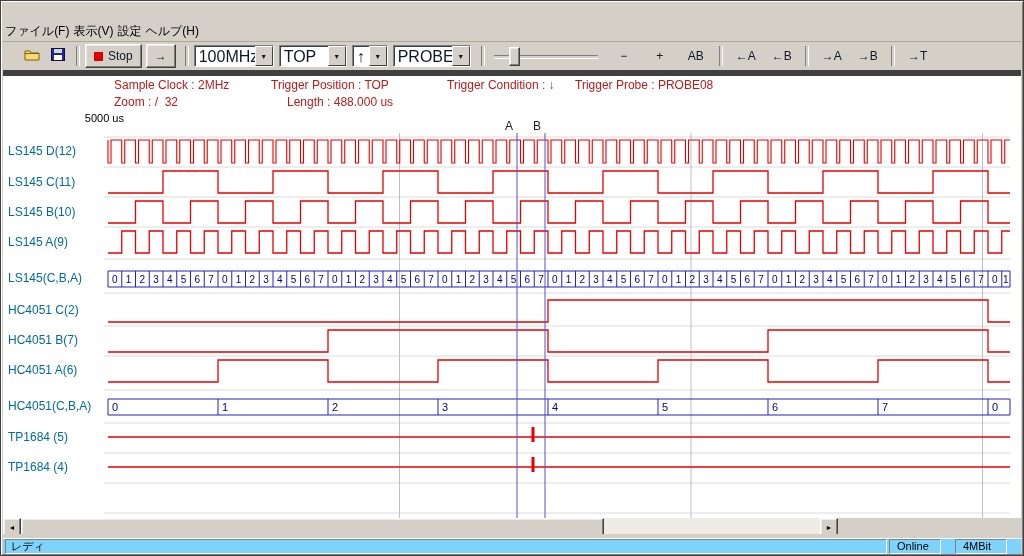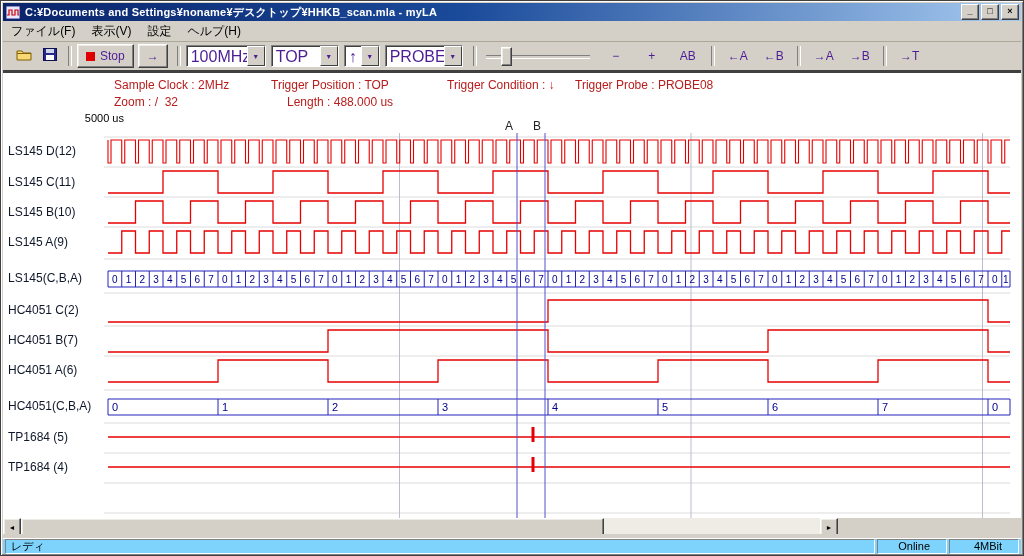--- a/index.html
+++ b/index.html
@@ -7,72 +7,58 @@
   .window{position:relative;width:1024px;height:556px;background:#d4d0c8;overflow:hidden;}
   .frame{position:absolute;inset:0;border:1px solid #404040;box-shadow:inset 1px 1px 0 #ffffff, inset -1px -1px 0 #808080, inset 2px 2px 0 #d4d0c8;pointer-events:none;z-index:60;}
   
   .titlebar{position:absolute;left:3px;top:3px;right:3px;height:18px;background:linear-gradient(90deg,#0a246a,#1a4a9a 45%,#a6caf0);display:flex;align-items:center;color:#fff;font-size:11px;z-index:10;}
   .app-icon{width:16px;height:14px;margin:0 3px;display:flex;align-items:center;}
   .title-text{flex:1;white-space:nowrap;overflow:hidden;font-weight:bold;letter-spacing:0.2px;}
   .win-btns{display:flex;padding-right:2px;}
   .win-btn{width:16px;height:14px;background:#d4d0c8;border:1px solid;border-color:#fff #404040 #404040 #fff;box-shadow:inset -1px -1px 0 #808080;font-size:9px;line-height:12px;text-align:center;color:#000;margin-left:2px;font-weight:bold;}
   
   .menubar{position:absolute;left:3px;top:21px;right:3px;height:20px;background:#d4d0c8;display:flex;align-items:center;font-size:12px;color:#000;border-bottom:1px solid #aca899;z-index:10;}
-  .menu-item{padding:2px 8px;}
-  
-  .toolbar{position:absolute;left:3px;top:42px;right:3px;height:28px;background:#d4d0c8;display:flex;align-items:center;font-size:12px;color:#4c1d95;border-bottom:3px solid #404040;z-index:10;}
+  .menu-item{padding:2px 2px;}
+  
+  .toolbar{position:absolute;left:3px;top:42px;right:3px;height:28px;background:#d4d0c8;display:flex;align-items:center;font-size:12px;color:#0f172a;border-bottom:6px solid #404040;z-index:10;padding-left:8px;}
   .tool-sep{width:2px;height:20px;margin:0 5px;border-left:1px solid #808080;border-right:1px solid #fff;}
   .icon-btn{width:24px;height:22px;display:flex;align-items:center;justify-content:center;background:transparent;border:1px solid transparent;}
   .push-btn{height:22px;display:flex;align-items:center;background:#d4d0c8;border:1px solid;border-color:#fff #404040 #404040 #fff;box-shadow:inset -1px -1px 0 #808080,inset 1px 1px 0 #ecebe5;padding:0 8px;margin-right:4px;}
   .stop-square{width:9px;height:9px;background:#e00000;margin-right:5px;}
   .combo{height:20px;display:flex;align-items:stretch;border:1px solid;border-color:#808080 #fff #fff #808080;box-shadow:inset 1px 1px 0 #404040;background:#fff;margin-right:5px;}
   .combo-text{flex:1;font-size:16px;padding:2px 2px 0 4px;white-space:nowrap;overflow:hidden;}
   .combo-btn{width:16px;background:#d4d0c8;border:1px solid;border-color:#fff #404040 #404040 #fff;font-size:7px;display:flex;align-items:center;justify-content:center;}
   .slider{position:relative;width:104px;height:22px;margin:0 8px 0 4px;}
   .slider-track{position:absolute;left:0;right:0;top:10px;height:2px;border-top:1px solid #808080;border-bottom:1px solid #fff;}
   .slider-thumb{position:absolute;left:15px;top:2px;width:9px;height:17px;background:#d4d0c8;border:1px solid;border-color:#fff #404040 #404040 #fff;box-shadow:inset -1px -1px 0 #808080,inset 1px 1px 0 #ecebe5;}
   .flat-btn{height:22px;min-width:24px;padding:0 3px;margin:0 2px;display:flex;align-items:center;justify-content:center;background:transparent;border:1px solid transparent;font-size:12px;white-space:nowrap;}
   
   .content{position:absolute;left:3px;top:70px;right:3px;height:448px;background:#fff;z-index:1;}
   .info-text{position:absolute;font-size:12px;color:#b91c1c;white-space:pre;z-index:3;}
   .time-label{position:absolute;left:56px;top:112px;width:68px;text-align:right;font-size:11px;color:#000;z-index:3;}
   #channel-labels{position:absolute;inset:0;z-index:3;pointer-events:none;}
-  .ch-label{position:absolute;left:8px;font-size:12px;color:#0f172a;white-space:nowrap;}
+  .ch-label{position:absolute;left:8px;font-size:12px;color:#0369a1;white-space:nowrap;}
   #wave-svg{position:absolute;left:0;top:110px;z-index:2;}
   
   .hscroll{position:absolute;left:3px;top:518px;width:835px;height:16px;background:#eeece5;display:flex;z-index:4;}
   .scroll-btn{width:16px;height:16px;flex:0 0 16px;background:#d4d0c8;border:1px solid;border-color:#fff #404040 #404040 #fff;box-shadow:inset -1px -1px 0 #808080,inset 1px 1px 0 #ecebe5;font-size:7px;display:flex;align-items:center;justify-content:center;color:#000;}
   .scroll-track{position:relative;flex:1;}
   .scroll-thumb{position:absolute;left:0;top:0;width:581px;height:16px;background:#d4d0c8;border:1px solid;border-color:#fff #404040 #404040 #fff;box-shadow:inset -1px -1px 0 #808080,inset 1px 1px 0 #ecebe5;}
   .scroll-gap{position:absolute;left:838px;top:518px;right:3px;height:16px;background:#d4d0c8;z-index:4;}
   .bottom-gap{position:absolute;left:3px;top:534px;right:3px;height:4px;background:#d4d0c8;z-index:4;}
   
   .statusbar{position:absolute;left:3px;top:538px;right:3px;height:15px;background:#7dd3fc;display:flex;align-items:center;font-size:11px;color:#000;z-index:10;border-top:1px solid #fff;}
   .status-main{flex:1;height:13px;margin:0 2px;border:1px solid;border-color:#808080 #fff #fff #808080;padding:0 5px;line-height:13px;}
-  .status-cell{height:13px;border:1px solid;border-color:#808080 #fff #fff #808080;margin-right:2px;text-align:right;line-height:13px;padding:0 16px;min-width:36px;}
+  .status-cell{height:13px;border:1px solid;border-color:#808080 #fff #fff #808080;margin-right:14px;text-align:left;line-height:13px;padding:0 7px;min-width:36px;}
 </style>
 </head>
 <body>
 
 <div class="window">
 
-  <div class="titlebar">
-    <span class="app-icon">
-      <svg width="14" height="13" viewBox="0 0 14 13">
-          <rect x="0" y="0" width="14" height="13" fill="#e8e8ff" stroke="#303090"></rect>
-          <polyline points="1,9 3,9 3,4 6,4 6,9 9,9 9,4 12,4 12,9 13,9" fill="none" stroke="#d00000" stroke-width="1.2"></polyline>
-        </svg>
-    </span>
-    <span class="title-text">C:¥Documents and Settings¥noname¥デスクトップ¥HHKB_scan.mla - myLA</span>
-    <span class="win-btns">
-      <span class="win-btn">_</span>
-      <span class="win-btn">□</span>
-      <span class="win-btn">×</span>
-    </span>
-  </div>
 
   <div class="menubar">
     <span class="menu-item">ファイル(F)</span>
     <span class="menu-item">表示(V)</span>
     <span class="menu-item">設定</span>
     <span class="menu-item">ヘルプ(H)</span>
   </div>
 
   <div class="toolbar">
     <span style="width:8px"></span>

